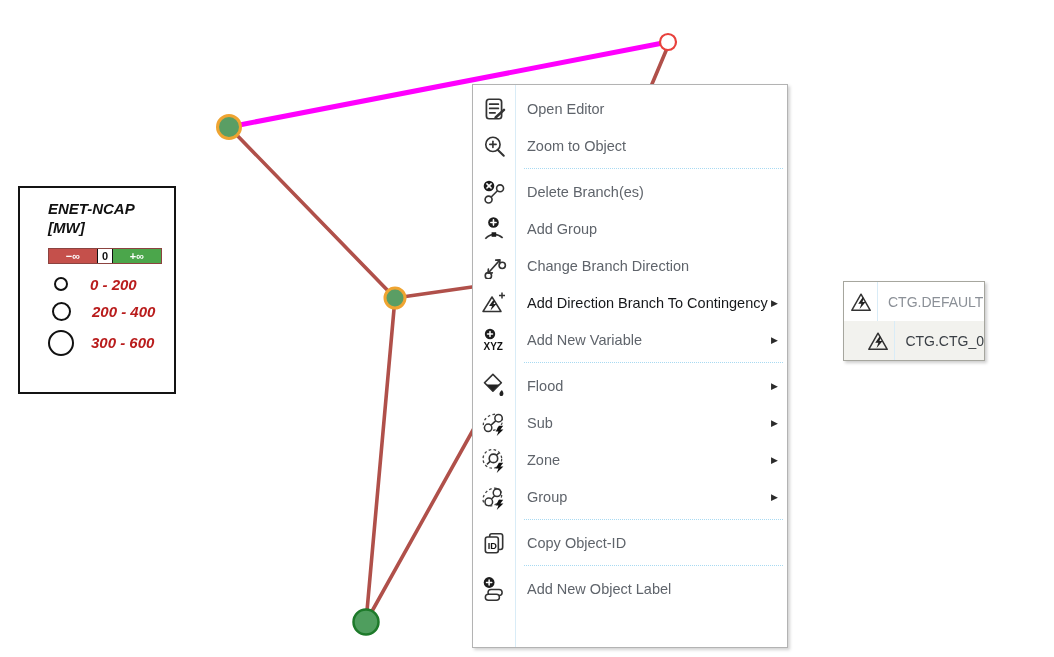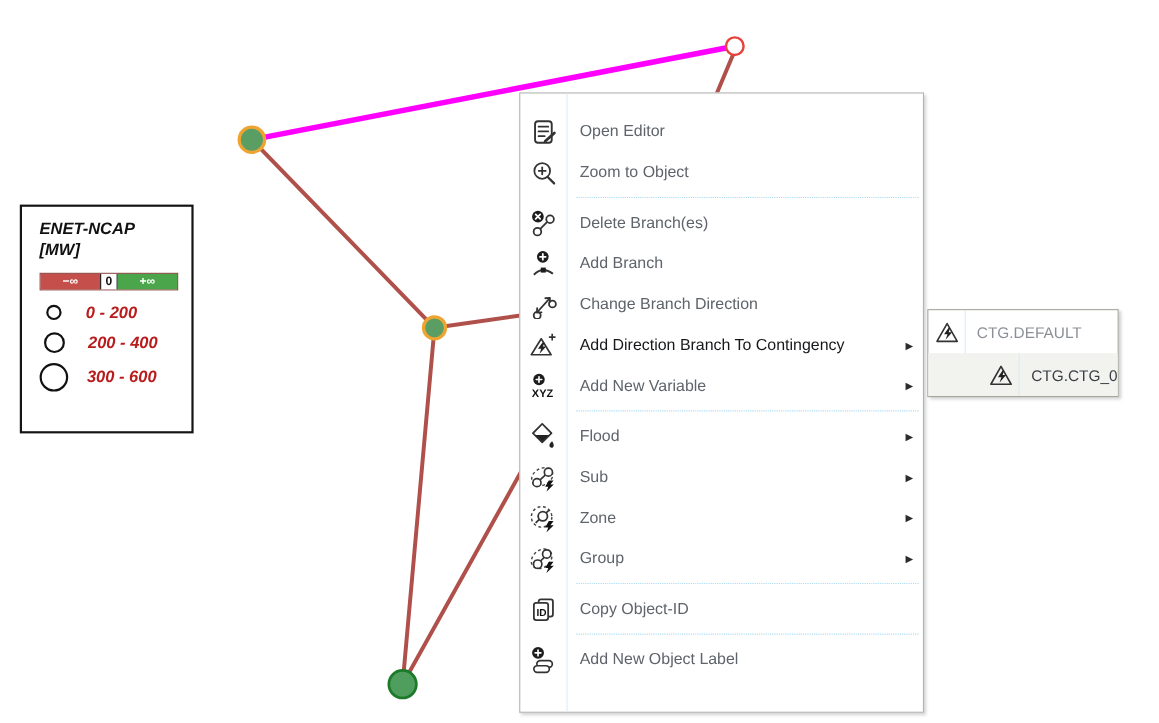--- a/index.html
+++ b/index.html
@@ -7,58 +7,58 @@
     width:1054px;height:657px;position:relative;background:#ffffff;
     font-family:"Liberation Sans", sans-serif;overflow:hidden;
   }
   
   #graph-svg{position:absolute;left:0;top:0;z-index:1;}
 
   
   .legend{
     position:absolute;left:18px;top:186px;width:158px;height:208px;
     background:#fff;border:2px solid #141414;z-index:2;box-sizing:border-box;
-    padding:12px 10px 0 16px;
+    padding:12px 10px 0 28px;
   }
   .legend .title{font-weight:bold;font-style:italic;font-size:15px;color:#111;line-height:1.25;}
   .scalebar{
     display:flex;height:16px;margin:10px 2px 12px 0;border:1px solid #8c4340;
     box-sizing:border-box;font-weight:bold;font-size:11px;align-items:stretch;
   }
   .scalebar .neg{flex:1;background:#c5504b;color:#fff;display:flex;align-items:center;justify-content:center;}
   .scalebar .zero{width:14px;background:#fff;border-left:1px solid #111;border-right:1px solid #111;color:#111;display:flex;align-items:center;justify-content:center;}
   .scalebar .pos{flex:1;background:#4ba64b;color:#fff;display:flex;align-items:center;justify-content:center;}
   .size-row{display:flex;align-items:center;margin-bottom:9px;}
   .size-dot{border:2.2px solid #111;border-radius:50%;background:#fff;box-sizing:border-box;margin-right:0;}
   .size-dot.s1{width:14px;height:14px;margin-left:6px;}
   .size-dot.s2{width:19px;height:19px;margin-left:4px;}
   .size-dot.s3{width:26px;height:26px;margin-left:0px;}
   .size-label{font-weight:bold;font-style:italic;font-size:15px;color:#b91c1c;margin-left:22px;}
   .size-row.r2 .size-label{margin-left:21px;}
   .size-row.r3 .size-label{margin-left:17px;}
 
   
   .menu{
-    position:absolute;left:472px;top:84px;width:368px;height:564px;z-index:3;
+    position:absolute;left:472px;top:84px;width:316px;height:564px;z-index:3;
     background:#ffffff;border:1px solid #b3b3b3;box-sizing:border-box;
-    box-shadow:2px 2px 3px rgba(0,0,0,0.18);padding-top:16px;
+    box-shadow:2px 2px 3px rgba(0,0,0,0.18);padding-top:5px;
   }
   .menu .icon-col-line{position:absolute;left:42px;top:0;bottom:0;width:1px;background:#d9ecf7;}
   .mi{display:flex;align-items:center;height:37px;position:relative;cursor:default;}
   .mi .ic{width:42px;flex:none;display:flex;align-items:flex-end;justify-content:center;}
   .mi .ic svg{display:block;}
   .mi .lbl{margin-left:12px;font-size:14.5px;color:#5f646b;white-space:nowrap;}
   .mi.hl .lbl{color:#16181b;}
   .mi .arrow{margin-left:auto;margin-right:9px;font-size:9px;color:#2b2b2b;}
   .sep{height:9px;position:relative;}
   .sep::after{content:"";position:absolute;left:51px;right:4px;top:4px;border-top:1.5px dotted #a8daf2;}
 
   
   .submenu{
-    position:absolute;left:843px;top:281px;width:174px;height:80px;z-index:4;
+    position:absolute;left:843px;top:281px;width:142px;height:80px;z-index:4;
     background:#fff;border:1px solid #a6a69e;box-sizing:border-box;
     box-shadow:2px 2px 3px rgba(0,0,0,0.2);
   }
   .smi{display:flex;align-items:center;height:39px;position:relative;}
   .smi .ic{width:33px;flex:none;display:flex;align-items:center;justify-content:center;border-right:1px solid #d9ecf7;height:100%;}
   .smi .lbl{margin-left:10px;font-size:14px;color:#8b9097;white-space:nowrap;}
   .smi.hl{background:#f2f2ee;justify-content:flex-end;}
   .smi.hl .lbl{color:#3a3f45;}
   svg text{font-family:"Liberation Sans", sans-serif;}
 </style>
@@ -147,21 +147,21 @@
 
   <div class="mi">
     <span class="ic">
       <svg width="26" height="26" viewBox="0 0 24 24">
         <circle cx="11.5" cy="6" r="4.9" fill="#1d1d1d"></circle>
         <path d="M9.1 6 H13.9 M11.5 3.6 V8.4" stroke="#fff" stroke-width="1.5" stroke-linecap="round"></path>
         <path d="M4 21 Q11.5 13.5 20 20.2" fill="none" stroke="#333" stroke-width="1.6"></path>
         <rect x="9.8" y="15" width="4.2" height="4.2" fill="#1d1d1d"></rect>
       </svg>
     </span>
-    <span class="lbl">Add Branch</span>
+    <span class="lbl">Add Group</span>
   </div>
 
   <div class="mi">
     <span class="ic">
       <svg width="26" height="26" viewBox="0 0 24 24" fill="none" stroke="#333" stroke-width="1.5" stroke-linecap="round" stroke-linejoin="round">
         <line x1="7.5" y1="17.5" x2="16.5" y2="7.5"></line>
         <path d="M13.6 6.6 L17.5 6.3 L17.2 10.2"></path>
         <path d="M10.4 18.4 L6.5 18.7 L6.8 14.8"></path>
         <circle cx="19.6" cy="11.4" r="2.9"></circle>
         <circle cx="6.8" cy="21" r="2.9"></circle>

